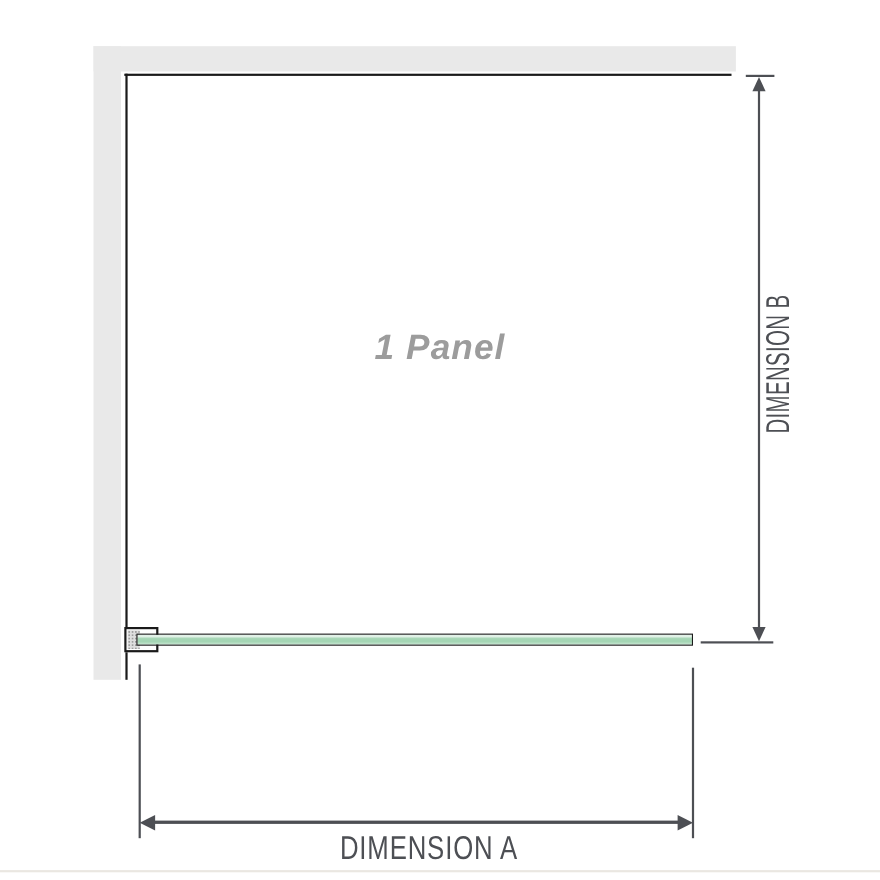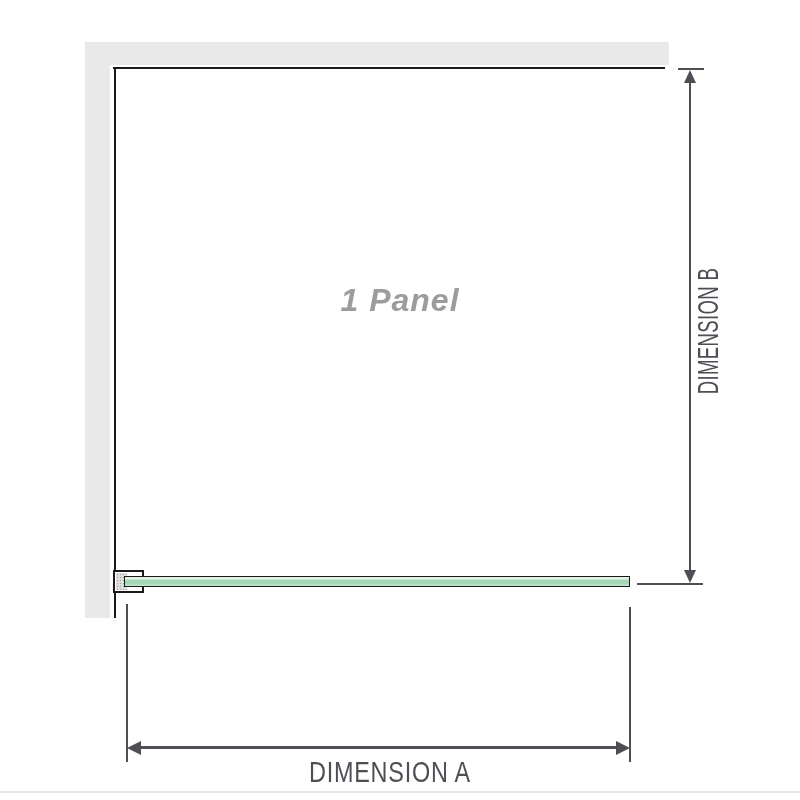--- a/index.html
+++ b/index.html
@@ -67,21 +67,21 @@
   .arrow-right{position:absolute;left:616px;top:741px;width:0;height:0;
     border-top:7px solid transparent;border-bottom:7px solid transparent;border-left:14px solid var(--dim);}
   .dima-label{
     position:absolute;left:390px;top:772px;
     transform:translate(-50%,-50%) scaleX(0.78);
     font-size:30px;letter-spacing:1px;color:var(--dim);white-space:nowrap;
   }
 
   
   .panel-label{
-    position:absolute;left:400px;top:300px;
+    position:absolute;left:400px;top:316px;
     transform:translate(-50%,-50%);
     font-size:32px;font-style:italic;font-weight:600;letter-spacing:1px;
     color:var(--label);white-space:nowrap;
   }
 
   
   .bottom-rule{position:absolute;left:0;top:791px;width:800px;height:2px;background:var(--rule);}
 </style>
 </head>
 <body>

